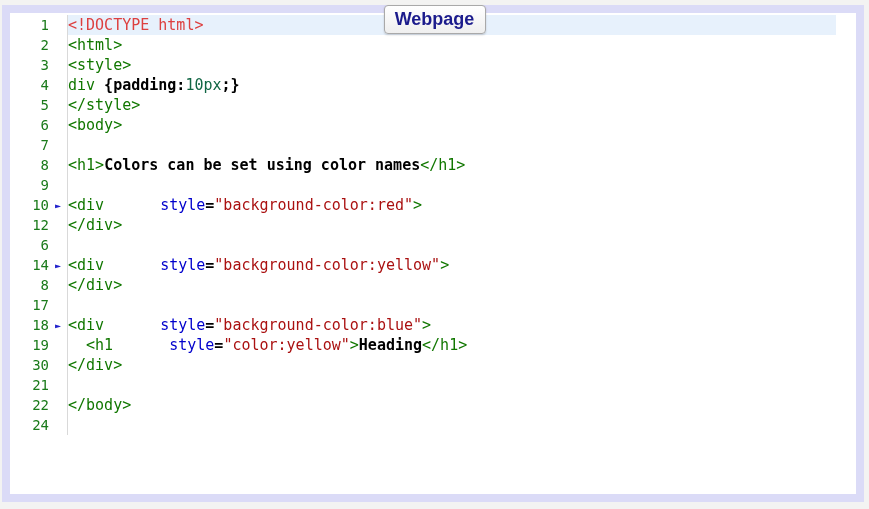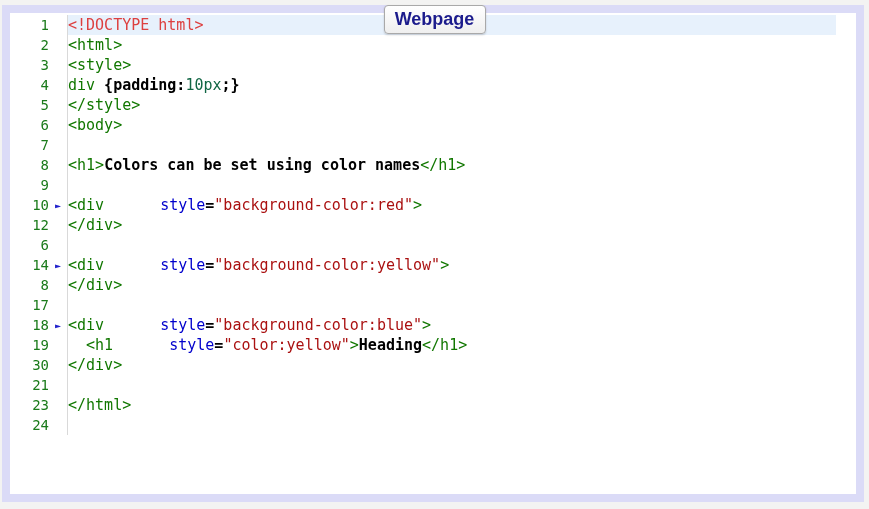--- a/index.html
+++ b/index.html
@@ -177,24 +177,24 @@
       </div>
       <div class="row">
         <span class="gutter">
           <span class="lnum">21</span>
           <span class="mslot"></span>
         </span>
         <span class="code"></span>
       </div>
       <div class="row">
         <span class="gutter">
-          <span class="lnum">23</span>
-          <span class="mslot"></span>
-        </span>
-        <span class="code"><span class="tk-tag">&lt;/html&gt;</span></span>
+          <span class="lnum">22</span>
+          <span class="mslot"></span>
+        </span>
+        <span class="code"><span class="tk-tag">&lt;/body&gt;</span></span>
       </div>
       <div class="row">
         <span class="gutter">
           <span class="lnum">24</span>
           <span class="mslot"></span>
         </span>
         <span class="code"></span>
       </div>
     </div>
 </div>

